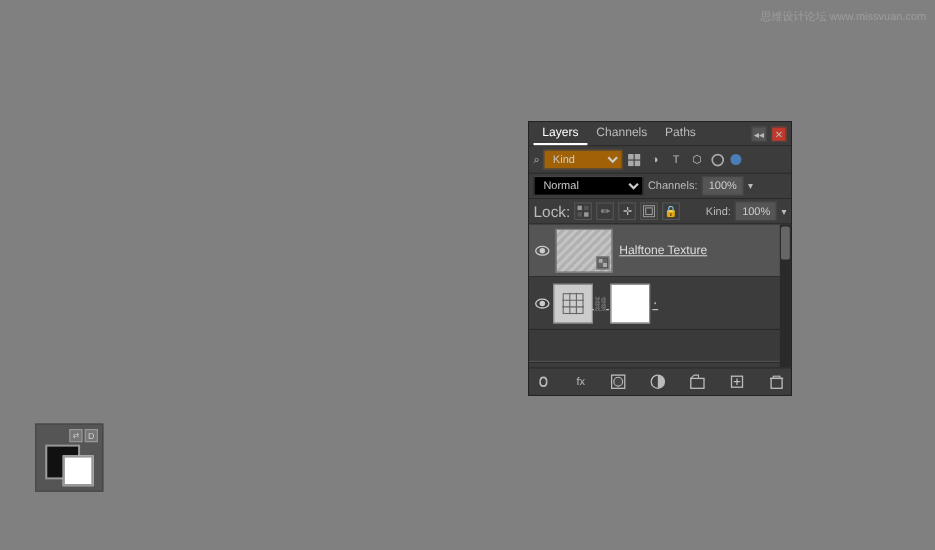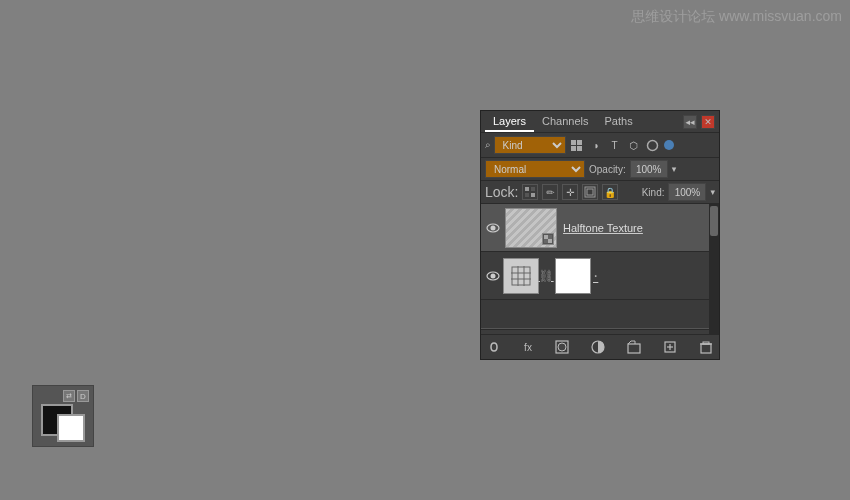--- a/index.html
+++ b/index.html
@@ -12,21 +12,21 @@
       color: #ccc;
       overflow: hidden;
       position: relative;
     }
 
     
     .watermark {
       position: absolute;
       top: 8px;
       right: 8px;
-      font-size: 14px;
+      font-size: 10px;
       color: #aaa;
       opacity: 0.7;
     }
 
     
     .tool-panel {
       position: absolute;
       left: 32px;
       top: 385px;
       width: 62px;
@@ -166,21 +166,21 @@
     
     .blend-row {
       display: flex;
       align-items: center;
       padding: 2px 4px;
       gap: 4px;
       border-bottom: 1px solid #2a2a2a;
       background: #3c3c3c;
     }
     .blend-select {
-      background: #a16207;
+      background: #000000;
       border: 1px solid #444;
       color: #ccc;
       font-size: 10px;
       padding: 1px 4px;
       width: 100px;
       height: 18px;
     }
     .opacity-label {
       color: #bbb;
       font-size: 10px;
@@ -391,21 +391,21 @@
           <circle cx="6.5" cy="6.5" r="5" stroke="#aaa" fill="none" stroke-width="1.5"></circle>
         </svg>
     </div>
     <div class="toolbar-icon" style="width:10px; height:10px; background:#4a7fb5; border-radius:50%;"></div>
   </div>
 
   <div class="blend-row">
     <select class="blend-select">
       <option>Normal</option>
     </select>
-    <span class="opacity-label">Opacity:</span>
+    <span class="opacity-label">Channels:</span>
     <div class="opacity-value">100%</div>
     <span class="opacity-arrow">▾</span>
   </div>
 
   <div class="lock-row">
     <span class="lock-label">Lock:</span>
     <div class="lock-icon">
       <svg width="12" height="12" viewBox="0 0 12 12">
           <rect x="1" y="1" width="4" height="4" fill="#999"></rect>
           <rect x="7" y="7" width="4" height="4" fill="#999"></rect>

